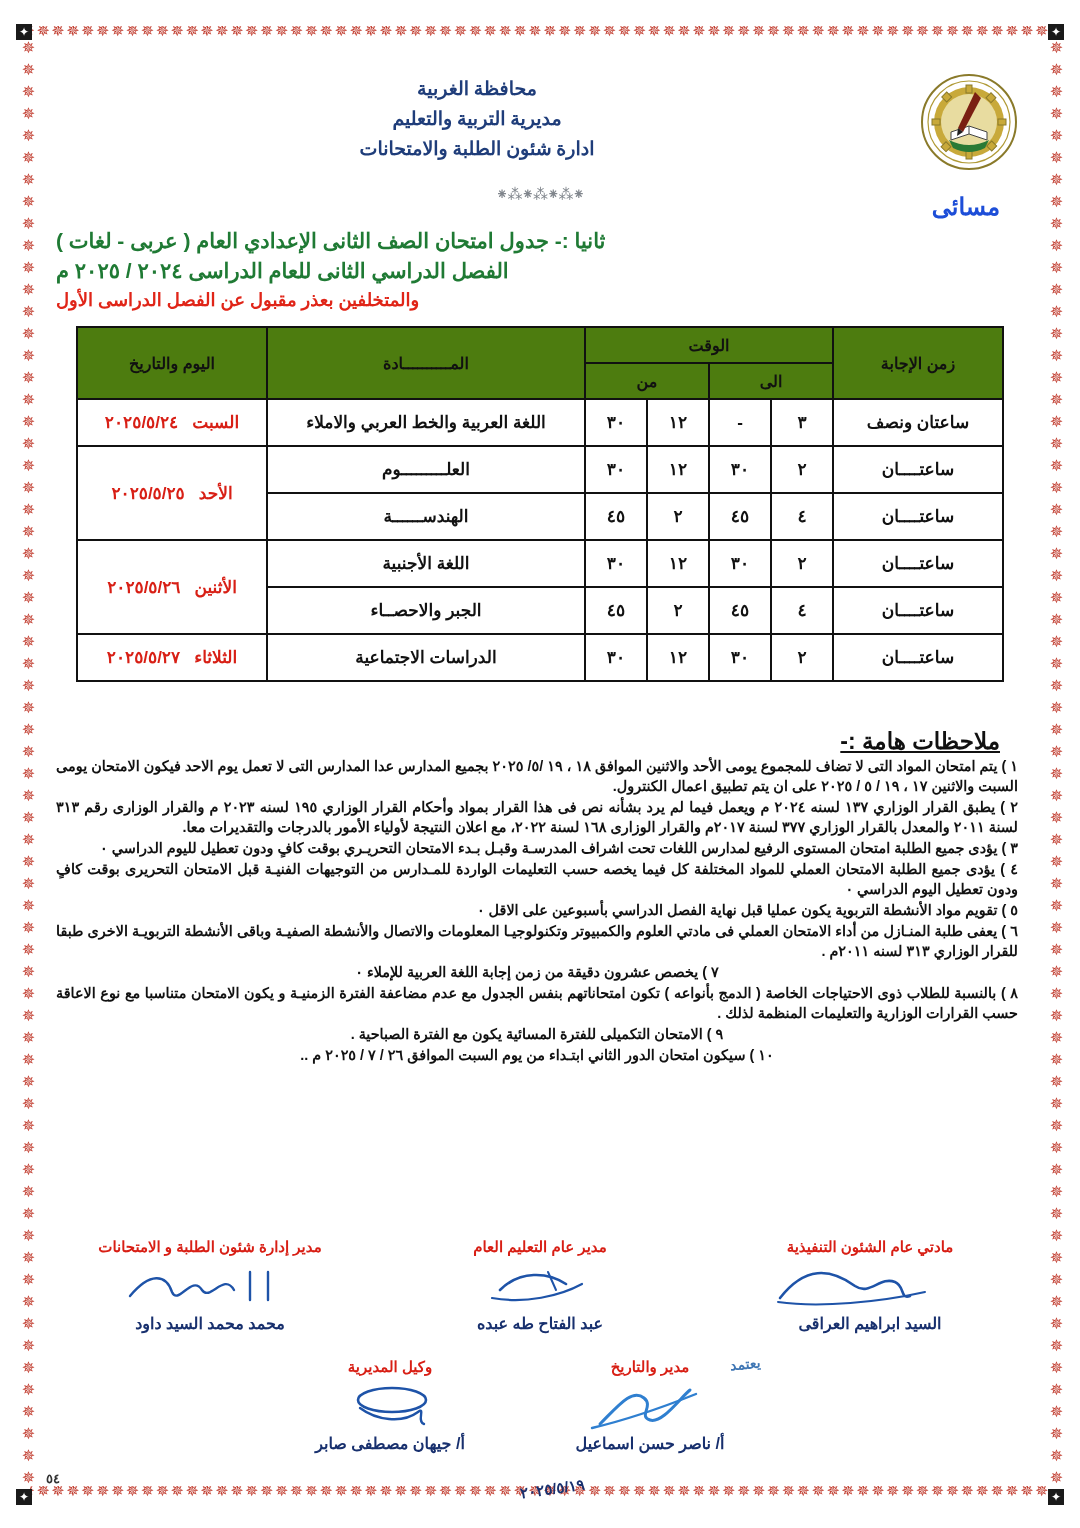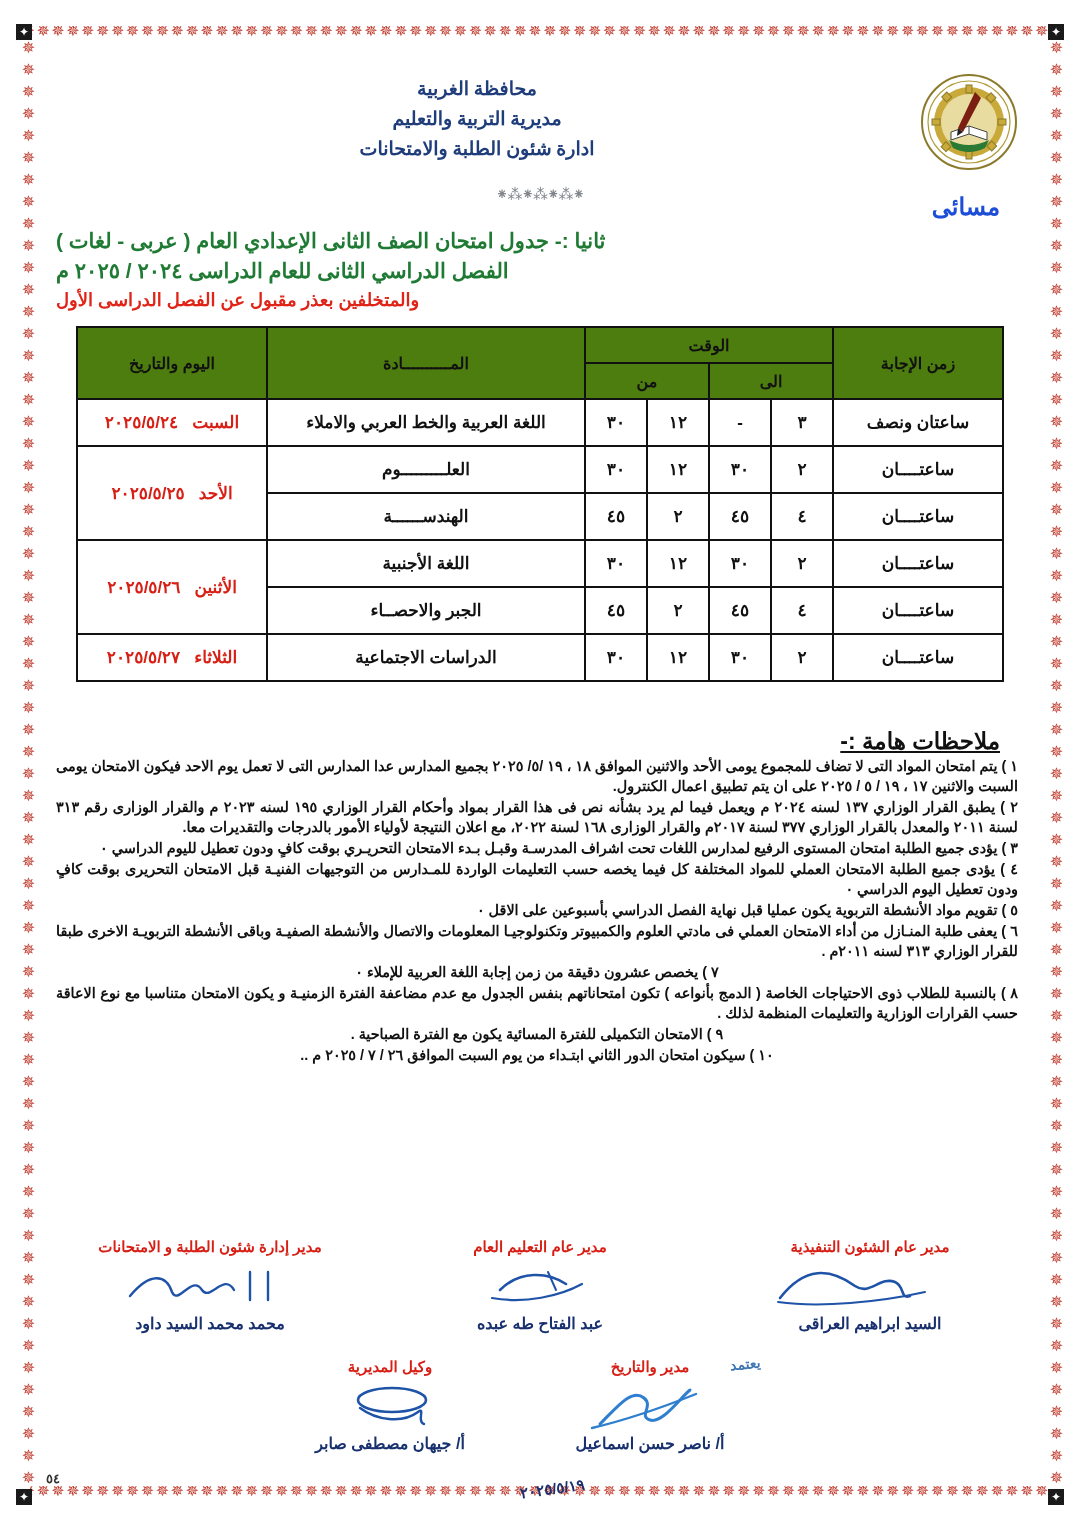--- a/index.html
+++ b/index.html
@@ -386,21 +386,21 @@
       <div class="note">٥ ) تقويم مواد الأنشطة التربوية يكون عمليا قبل نهاية الفصل الدراسي بأسبوعين على الاقل ٠</div>
       <div class="note">٦ ) يعفى طلبة المنـازل من أداء الامتحان العملي فى مادتي العلوم والكمبيوتر وتكنولوجيـا المعلومات والاتصال  والأنشطة الصفيـة وباقى الأنشطة التربويـة الاخرى طبقا للقرار الوزاري ٣١٣ لسنه ٢٠١١م .</div>
       <div class="note ctr">٧ ) يخصص عشرون دقيقة من زمن إجابة اللغة العربية للإملاء ٠</div>
       <div class="note">٨ ) بالنسبة للطلاب ذوى الاحتياجات الخاصة ( الدمج بأنواعه ) تكون امتحاناتهم بنفس الجدول مع عدم مضاعفة الفترة الزمنيـة و يكون الامتحان متناسبا مع نوع الاعاقة حسب القرارات الوزارية والتعليمات المنظمة لذلك .</div>
       <div class="note ctr">٩ ) الامتحان التكميلى للفترة المسائية يكون مع الفترة الصباحية .</div>
       <div class="note ctr">١٠ ) سيكون امتحان الدور الثاني ابتـداء من يوم السبت الموافق ٢٦ / ٧ / ٢٠٢٥ م ..</div>
     </div>
 
   <div class="sig-row sig-row-1">
     <div class="sig">
-      <div class="sig-title">مدير عام الشئون التنفيذية</div>
+      <div class="sig-title">مادتي عام الشئون التنفيذية</div>
       <div class="sig-scribble">
         <svg viewBox="0 0 220 58" width="220" height="58">
           <path d="M20 42 C45 10, 70 12, 95 30 C110 40, 120 20, 135 26 C145 30, 140 44, 150 40" fill="none" stroke="#1e53a8" stroke-width="2.6" stroke-linecap="round"></path>
           <path d="M18 46 C60 52, 120 46, 165 36" fill="none" stroke="#1e53a8" stroke-width="2" stroke-linecap="round"></path>
         </svg>
       </div>
       <div class="sig-name">السيد ابراهيم العراقى</div>
     </div>
     <div class="sig">
       <div class="sig-title">مدير عام التعليم العام</div>

